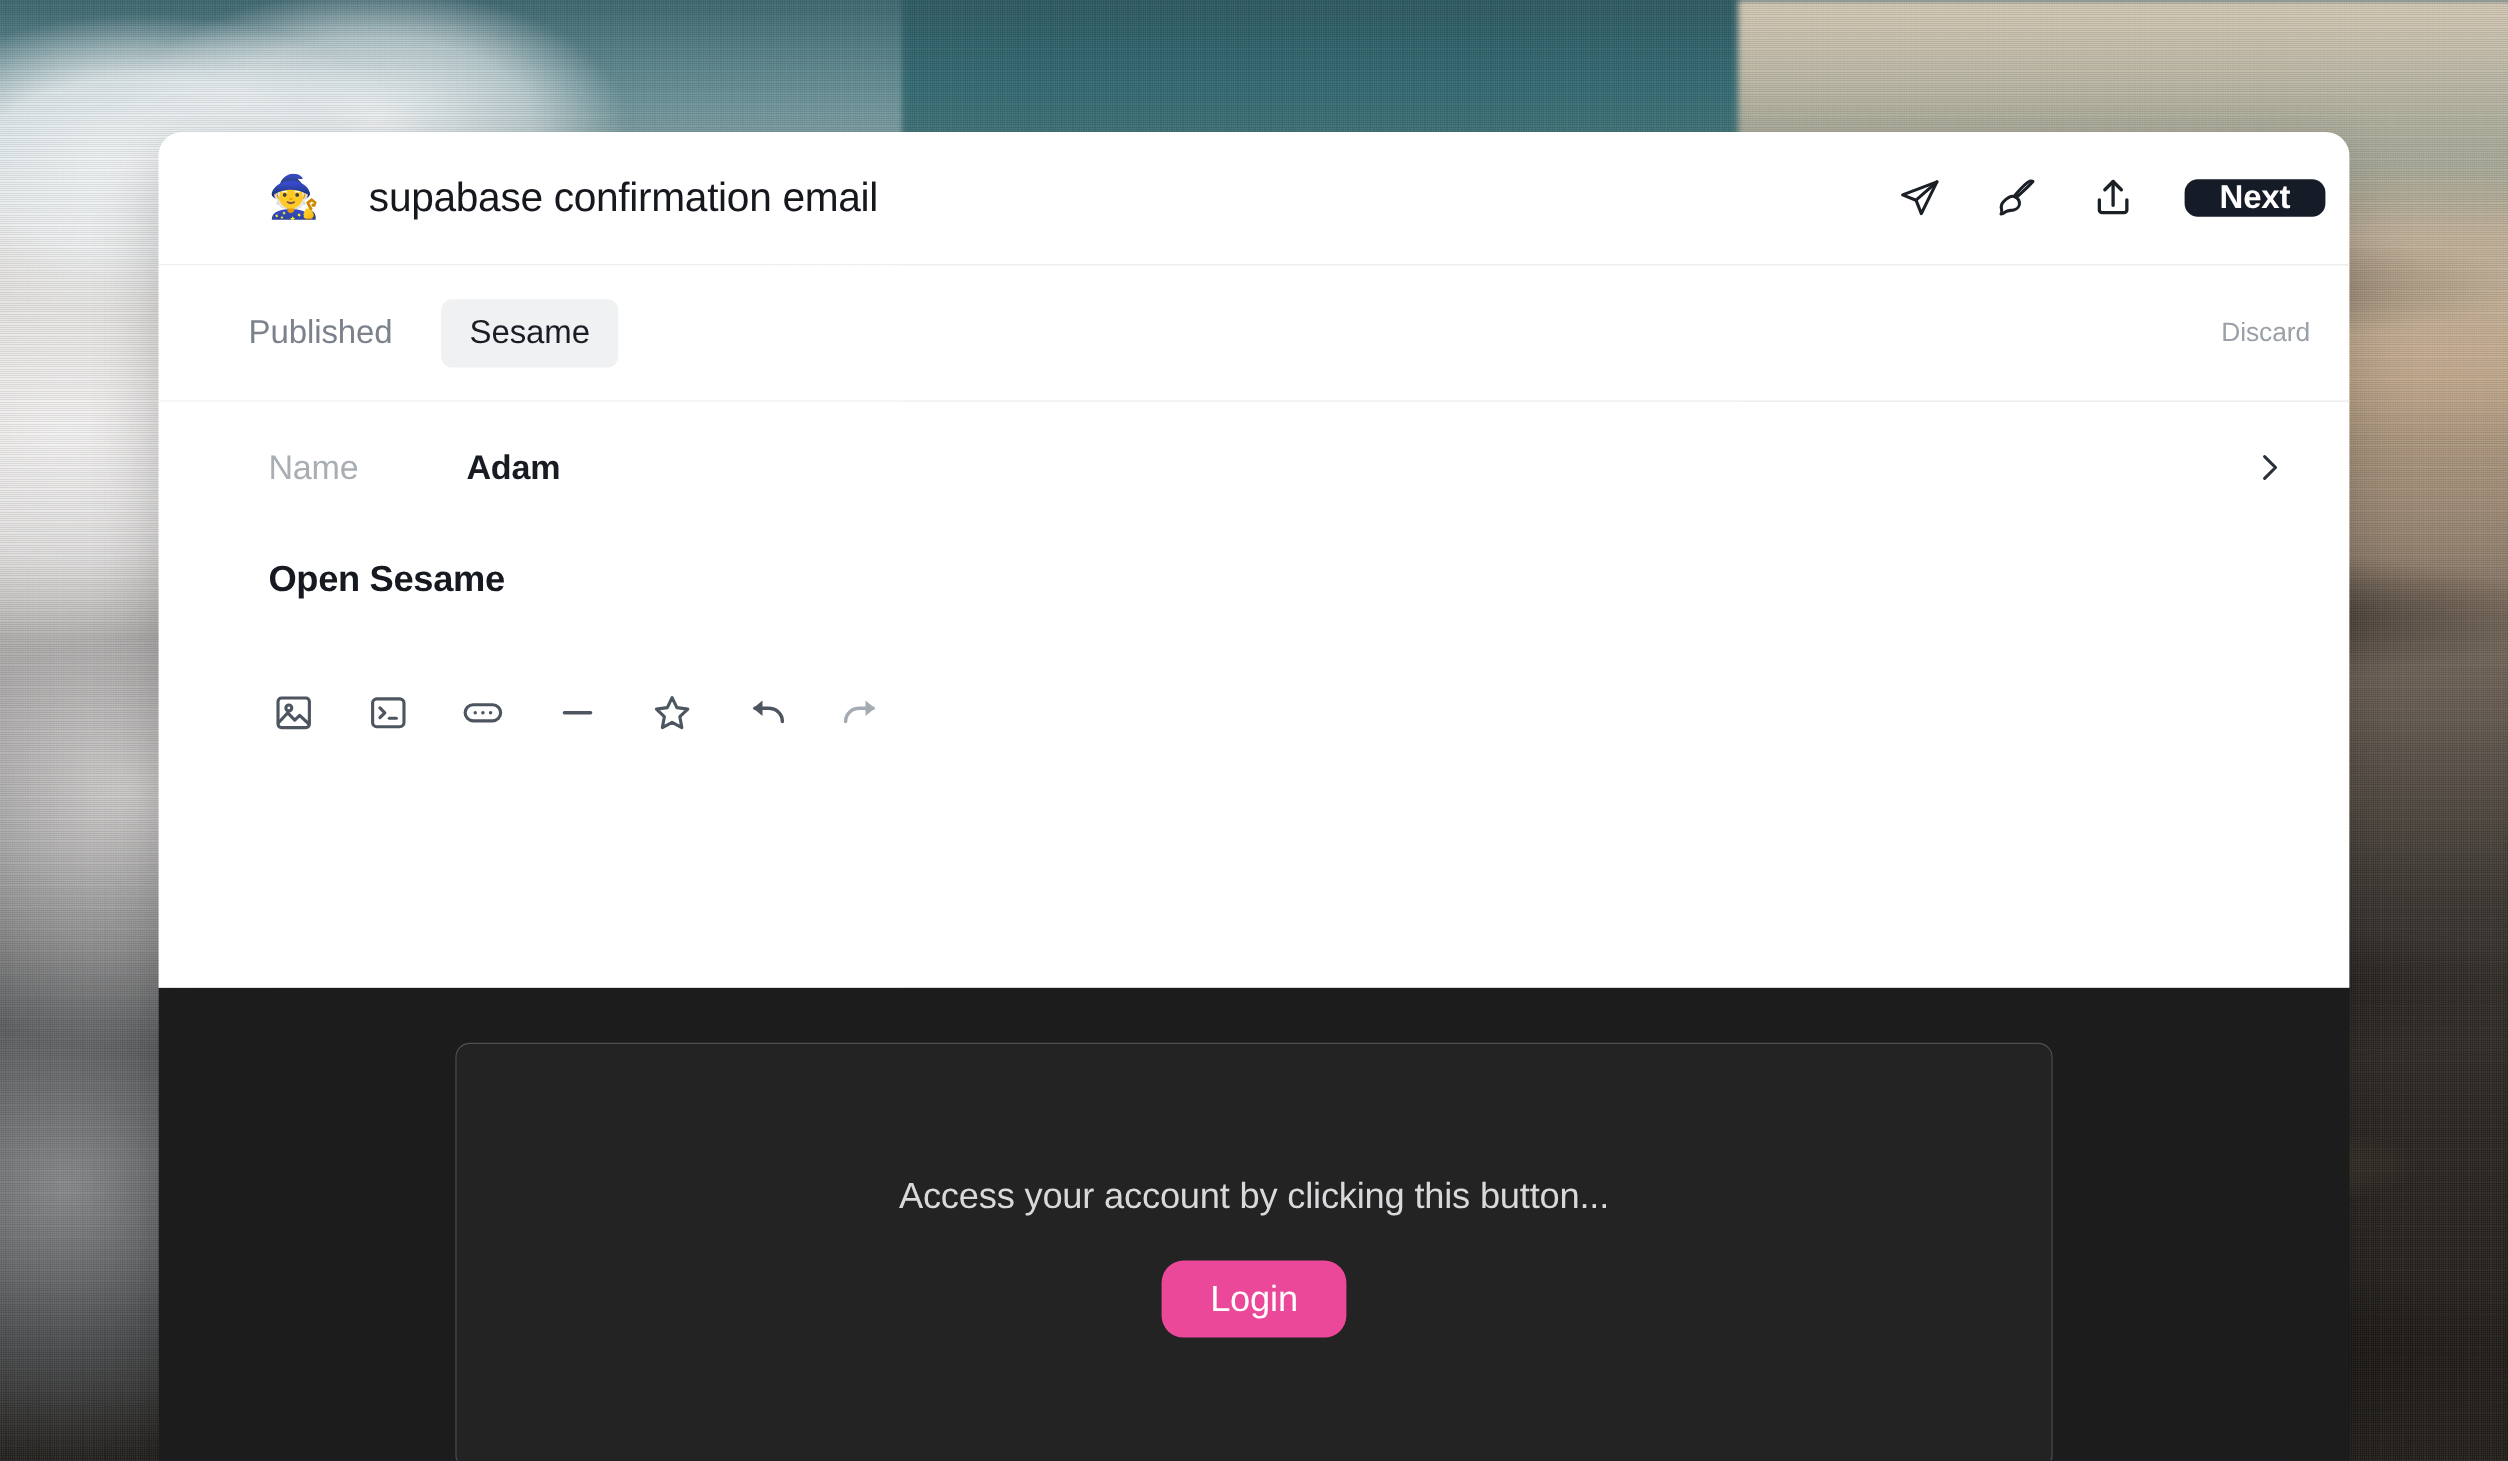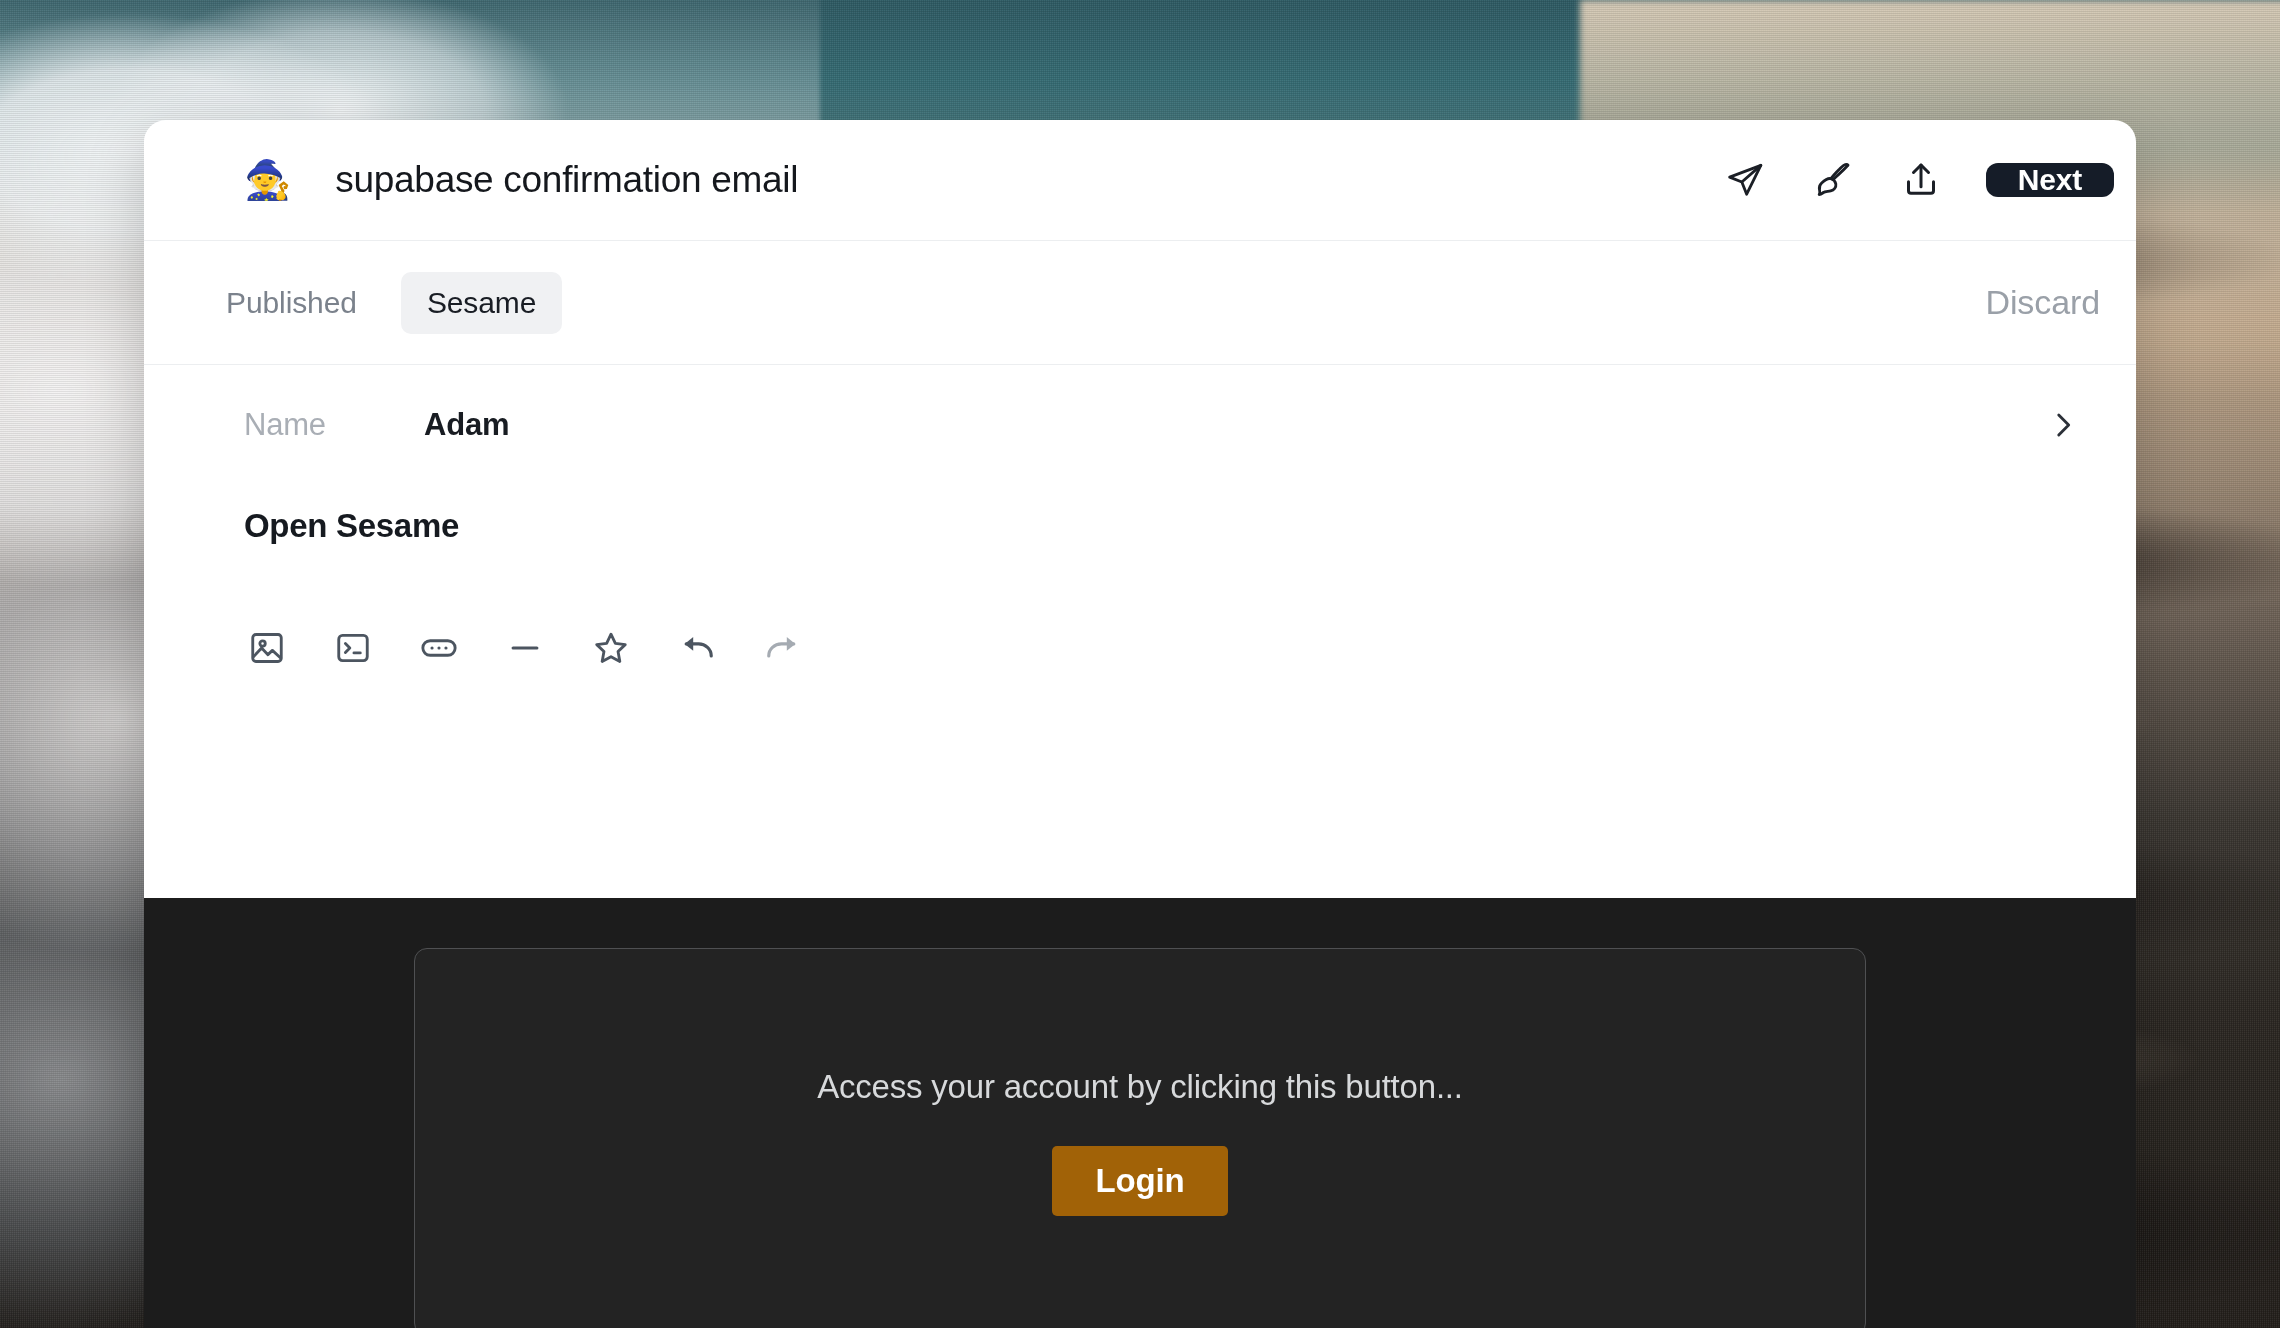--- a/index.html
+++ b/index.html
@@ -83,21 +83,21 @@
     padding:0 22px 0 56px; border-bottom:1px solid #eceef0;
   }
   .tabs { display:flex; align-items:center; gap:18px; flex:1; }
   .tab {
     font-size:30px; padding:14px 26px; border-radius:10px; border:none;
     background:none; cursor:pointer; font-family:"Liberation Sans", sans-serif;
     color:#7b828c; letter-spacing:-.1px;
   }
   .tab.active { background:#f0f1f3; color:#191d24; }
   .discard {
-    font-size:34px; color:#9aa0a8; background:none; border:none; cursor:pointer;
+    font-size:24px; color:#9aa0a8; background:none; border:none; cursor:pointer;
     font-family:"Liberation Sans", sans-serif; padding:6px 14px; letter-spacing:-.1px;text-align:right;
   }
 
   
   .light-body { background:#fff; height:533px; padding:0 22px 0 100px; position:relative; }
 
   .field-row { display:flex; align-items:center; height:120px; }
   .field-label { font-size:31px; color:#a9aeb5; width:180px; letter-spacing:-.2px; }
   .field-value { font-size:31px; color:#181c22; font-weight:700; letter-spacing:-.2px; }
   .chev { margin-left:auto; width:46px; height:46px; display:flex; align-items:center;
@@ -112,23 +112,23 @@
 
   
   .preview { background:#1c1c1c; height:532px; padding:50px 0 0; }
   .mail-card {
     width:1452px; margin:0 auto; height:388px; border:1px solid #4f5052;
     border-radius:13px; background:#232323;
     display:flex; flex-direction:column; align-items:center; justify-content:center; gap:40px;
   }
   .mail-text { font-size:33px; color:#d7d9db; letter-spacing:-.2px; }
   .login-btn {
-    background:#a16207; color:#fff; border:none; border-radius:5px;
+    background:#ec4899; color:#fff; border:none; border-radius:20px;
     font-size:33px; padding:16px 44px; cursor:pointer;
-    font-family:"Liberation Sans", sans-serif; letter-spacing:-.2px;font-weight:bold;
+    font-family:"Liberation Sans", sans-serif; letter-spacing:-.2px;
   }
 </style>
 </head>
 <body>
 
 <div id="bg">
   <div class="sky"></div>
   <div class="cloudL"></div>
   <div class="cloudR"></div>
   <div class="noise"></div>

